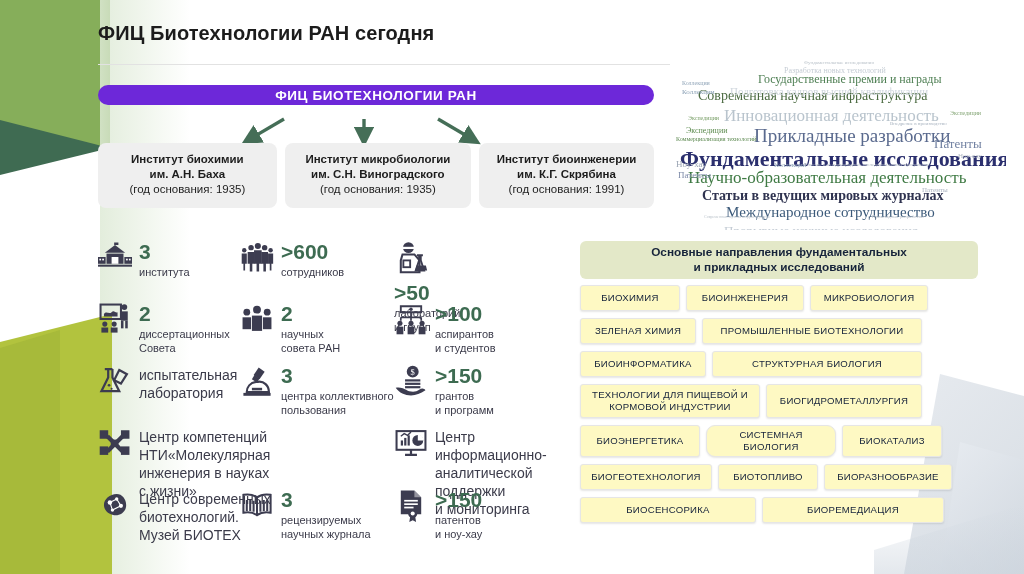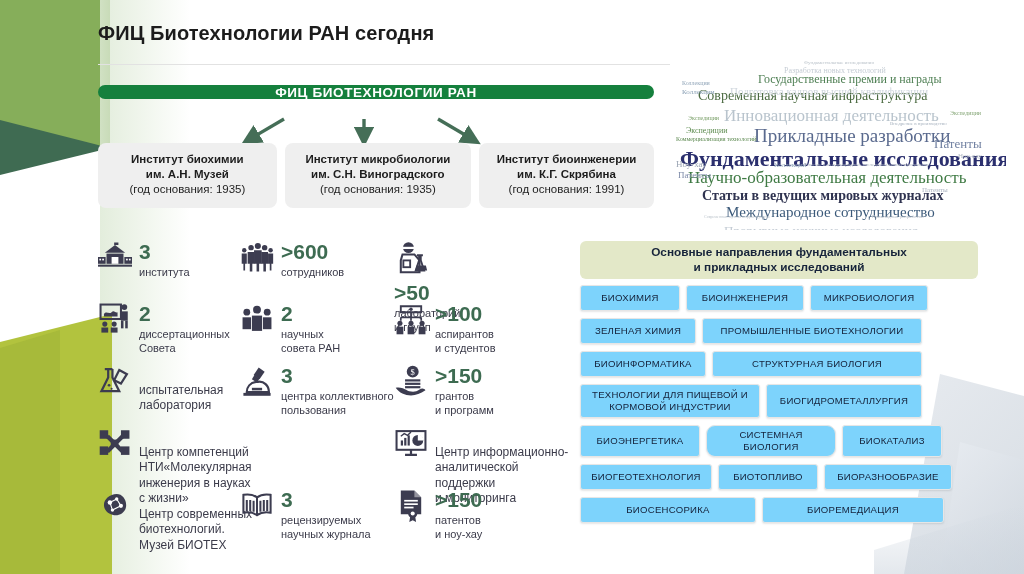--- a/index.html
+++ b/index.html
@@ -35,22 +35,22 @@
   .deco-br3{position:absolute;right:0;bottom:0;width:150px;height:70px;
     background:linear-gradient(180deg,rgba(255,255,255,0),rgba(205,213,222,.55));
     clip-path:polygon(0 46px,150px 0,150px 70px,0 70px);}
 
   
   .title{position:absolute;left:98px;top:22px;font-size:20px;font-weight:bold;
     color:#1c1c1c;letter-spacing:.1px;}
   .hr{position:absolute;left:98px;top:64px;width:572px;height:1px;background:#e2e2e2;}
 
   
-  .org-top{position:absolute;left:98px;top:85px;width:556px;height:14px;
-    background:#15803d;border-radius:15px;color:#fff;font-size:13.5px;
+  .org-top{position:absolute;left:98px;top:85px;width:556px;height:20px;
+    background:#6d28d9;border-radius:15px;color:#fff;font-size:13.5px;
     font-weight:bold;letter-spacing:.6px;display:flex;align-items:center;
     justify-content:center;}
   .arrows{position:absolute;left:98px;top:117px;width:556px;height:28px;}
   .inst-row{position:absolute;left:98px;top:143px;width:556px;display:flex;
     gap:8px;}
   .inst{background:#efefef;border-radius:8px;padding:9px 6px 10px;
     text-align:center;line-height:1.32;font-size:11.5px;color:#1d1d1d;}
   .inst b{font-weight:bold;display:block;}
   .inst .yr{font-weight:normal;}
   .inst.w1{width:178px;}
@@ -66,30 +66,30 @@
 
   
   .stats{position:absolute;left:98px;top:240px;width:478px;height:320px;}
   .stat{position:absolute;display:flex;align-items:flex-start;gap:7px;}
   .stat .ico{width:34px;height:34px;flex:0 0 34px;color:#3c3c50;}
   .stat .ico svg{display:block;width:100%;height:100%;}
   .stat .txt{padding-top:1px;}
   .stat .num{font-size:21px;font-weight:bold;color:#3d6b51;line-height:1;
     margin-bottom:3px;}
   .stat .lbl{font-size:11px;color:#3b3b4a;line-height:1.28;}
-  .stat .lbl.only{padding-top:2px;font-size:12px;margin-top:16px;}
+  .stat .lbl.only{padding-top:2px;font-size:14px;}
 
   
   .dir-head{position:absolute;left:580px;top:241px;width:398px;height:38px;
     background:#e3e8c8;border-radius:6px;display:flex;align-items:center;
     justify-content:center;text-align:center;font-size:11.8px;font-weight:bold;
     color:#16233a;line-height:1.3;padding:0 10px;box-sizing:border-box;}
   .dir-wrap{position:absolute;left:580px;top:285px;width:398px;}
   .dir-row{display:flex;gap:6px;margin-bottom:7px;}
-  .tag{background:#7dd3fc;border:1px solid #e6e6e6;border-radius:3px;
+  .tag{background:#fef9c3;border:1px solid #e6e6e6;border-radius:3px;
     box-shadow:0 1px 2px rgba(0,0,0,.10);
     font-size:9.6px;color:#14213a;letter-spacing:.25px;
     display:flex;align-items:center;justify-content:center;text-align:center;
     min-height:26px;padding:3px 5px;box-sizing:border-box;line-height:1.25;}
   .tag.t2{min-height:34px;}
 </style>
 </head>
 <body>
 
 <div class="slide">
@@ -117,21 +117,21 @@
       </defs>
       <path d="M186,2 L152,22" stroke="#456e57" stroke-width="3.4" fill="none" marker-end="url(#ah)"></path>
       <path d="M266,2 L266,20" stroke="#456e57" stroke-width="3.4" fill="none" marker-end="url(#ah)"></path>
       <path d="M340,2 L374,22" stroke="#456e57" stroke-width="3.4" fill="none" marker-end="url(#ah)"></path>
     </svg>
   </div>
 
   <div class="inst-row">
     <div class="inst w1">
       <b>Институт биохимии</b>
-      <b>им. А.Н. Музей</b>
+      <b>им. А.Н. Баха</b>
       <span class="yr">(год основания: 1935)</span>
     </div>
     <div class="inst w2">
       <b>Институт микробиологии</b>
       <b>им. С.Н. Виноградского</b>
       <span class="yr">(год основания: 1935)</span>
     </div>
     <div class="inst w3">
       <b>Институт биоинженерии</b>
       <b>им. К.Г. Скрябина</b>

